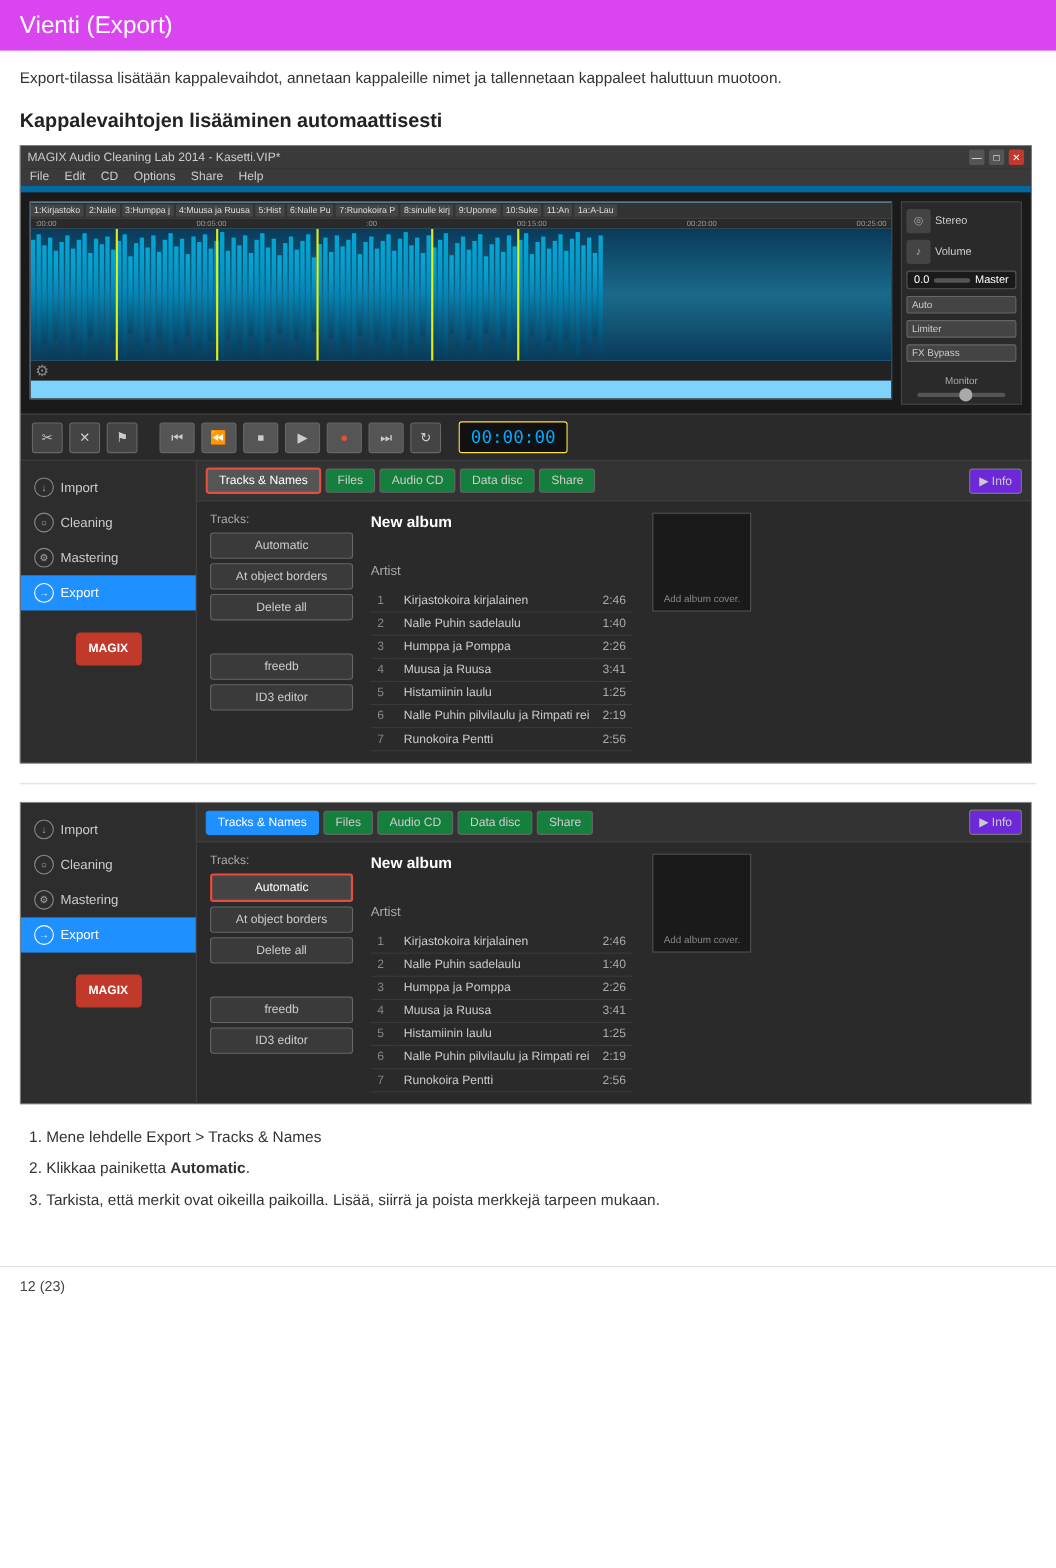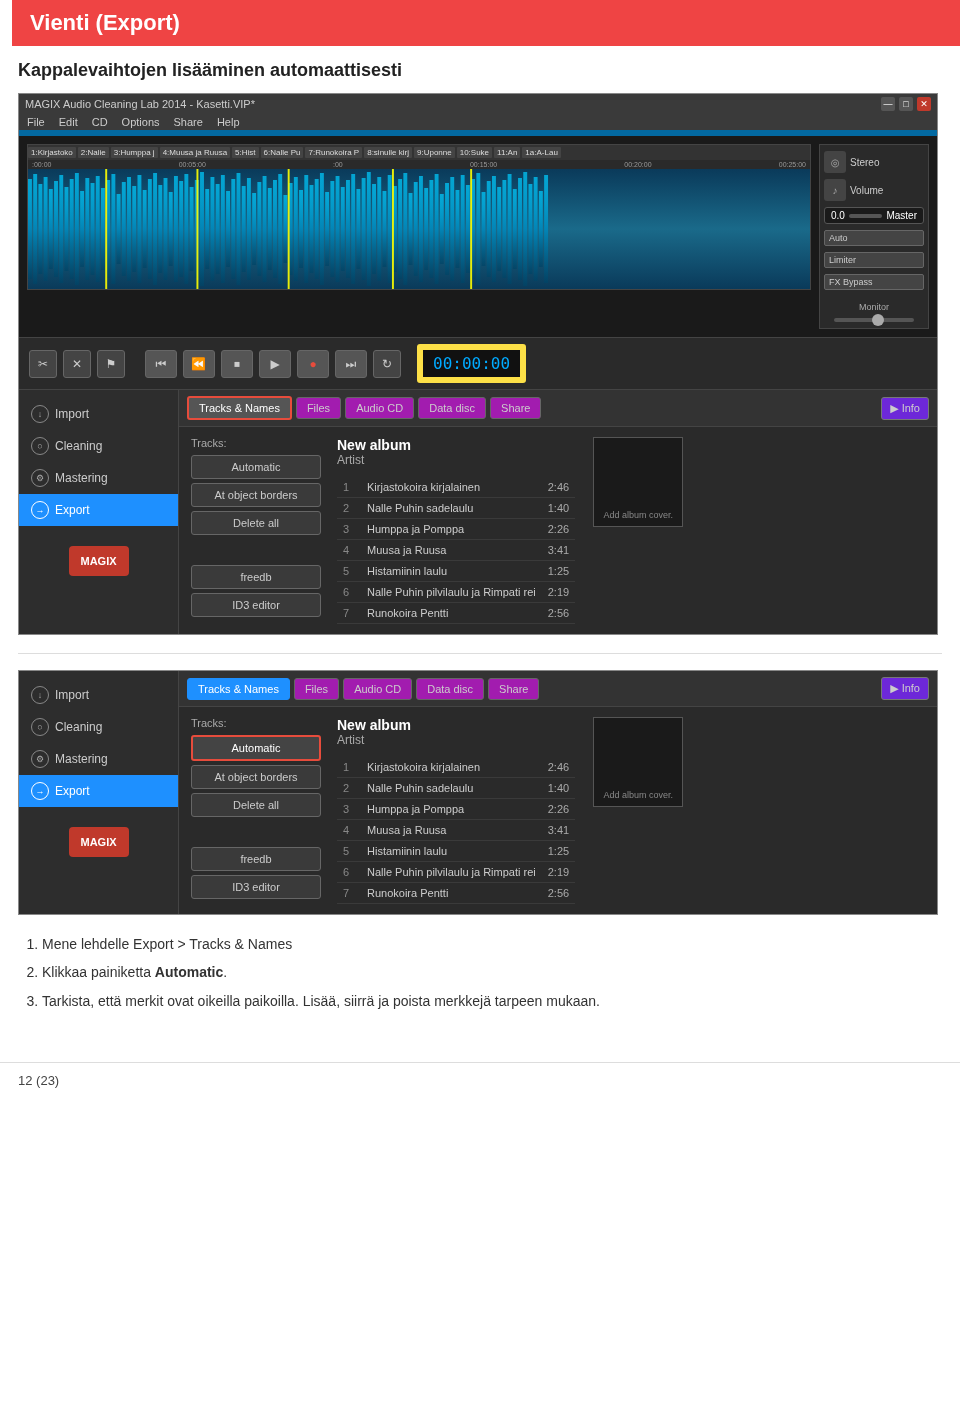--- a/index.html
+++ b/index.html
@@ -7,27 +7,26 @@
       font-family: Arial, sans-serif;
       background: #fff;
       color: #222;
       width: 960px;
       min-height: 1425px;
       padding: 0;
     }
 
     
     .header-bar {
-      background: #ef4444;
+      background: #d946ef;
       color: #fff;
       font-size: 22px;
-      font-weight: bold;
+      font-weight: normal;
       padding: 10px 18px;
       margin-bottom: 14px;
-      margin-left: 12px;
     }
 
     .content-area {
       padding: 0 18px 20px 18px;
     }
 
     .intro-text {
       font-size: 14px;
       color: #333;
       margin-bottom: 18px;
@@ -92,21 +91,21 @@
       display: flex;
       padding: 8px;
       gap: 8px;
     }
 
     .waveform-left {
       flex: 1;
       background: #7dd3fc;
       border: 1px solid #444;
       position: relative;
-      height: 146px;
+      height: 180px;
       overflow: hidden;
     }
 
     .track-labels {
       display: flex;
       background: #333;
       font-size: 8px;
       color: #ccc;
       padding: 2px 0;
       gap: 2px;
@@ -239,21 +238,21 @@
       cursor: pointer;
     }
 
     .transport-btn.special {
       background: #555;
       width: 32px;
     }
 
     .time-display {
       background: #111;
-      border: 6px solid #fde047;
+      border: 1px solid #fde047;
       border-radius: 3px;
       padding: 4px 10px;
       font-size: 16px;
       color: #00aaff;
       font-family: monospace;
       margin-left: 10px;
     }
 
     .monitor-slider {
       width: 80px;
@@ -344,21 +343,21 @@
     .tabs-bar {
       background: #333;
       display: flex;
       align-items: center;
       padding: 6px 8px;
       gap: 4px;
       border-bottom: 1px solid #444;
     }
 
     .tab-btn {
-      background: #a21caf;
+      background: #15803d;
       border: 1px solid #666;
       border-radius: 3px;
       padding: 4px 10px;
       font-size: 11px;
       color: #ccc;
       cursor: pointer;
     }
 
     .tab-btn.active {
       background: #1e90ff;
@@ -445,20 +444,21 @@
 
     .album-title {
       font-size: 14px;
       color: #fff;
       font-weight: bold;
     }
 
     .album-artist {
       font-size: 12px;
       color: #aaa;
+      margin-top: 30px;
     }
 
     .track-list {
       width: 100%;
       font-size: 11px;
       color: #ccc;
       border-collapse: collapse;
     }
 
     .track-list tr {
@@ -534,20 +534,21 @@
   </style>
 </head>
 <body>
 
 <div class="header-bar">
   <span>Vienti (Export)</span>
 </div>
 
 <div class="content-area">
 
+  <p class="intro-text">Export-tilassa lisätään kappalevaihdot, annetaan kappaleille nimet ja tallennetaan kappaleet haluttuun muotoon.</p>
 
   <h2 class="section-title">Kappalevaihtojen lisääminen automaattisesti</h2>
 
   <div class="screenshot-container">
 
     <div class="win-titlebar">
       <span class="win-title">MAGIX Audio Cleaning Lab 2014 - Kasetti.VIP*</span>
       <div class="win-controls">
         <div class="win-btn minimize">—</div>
         <div class="win-btn maximize">□</div>

